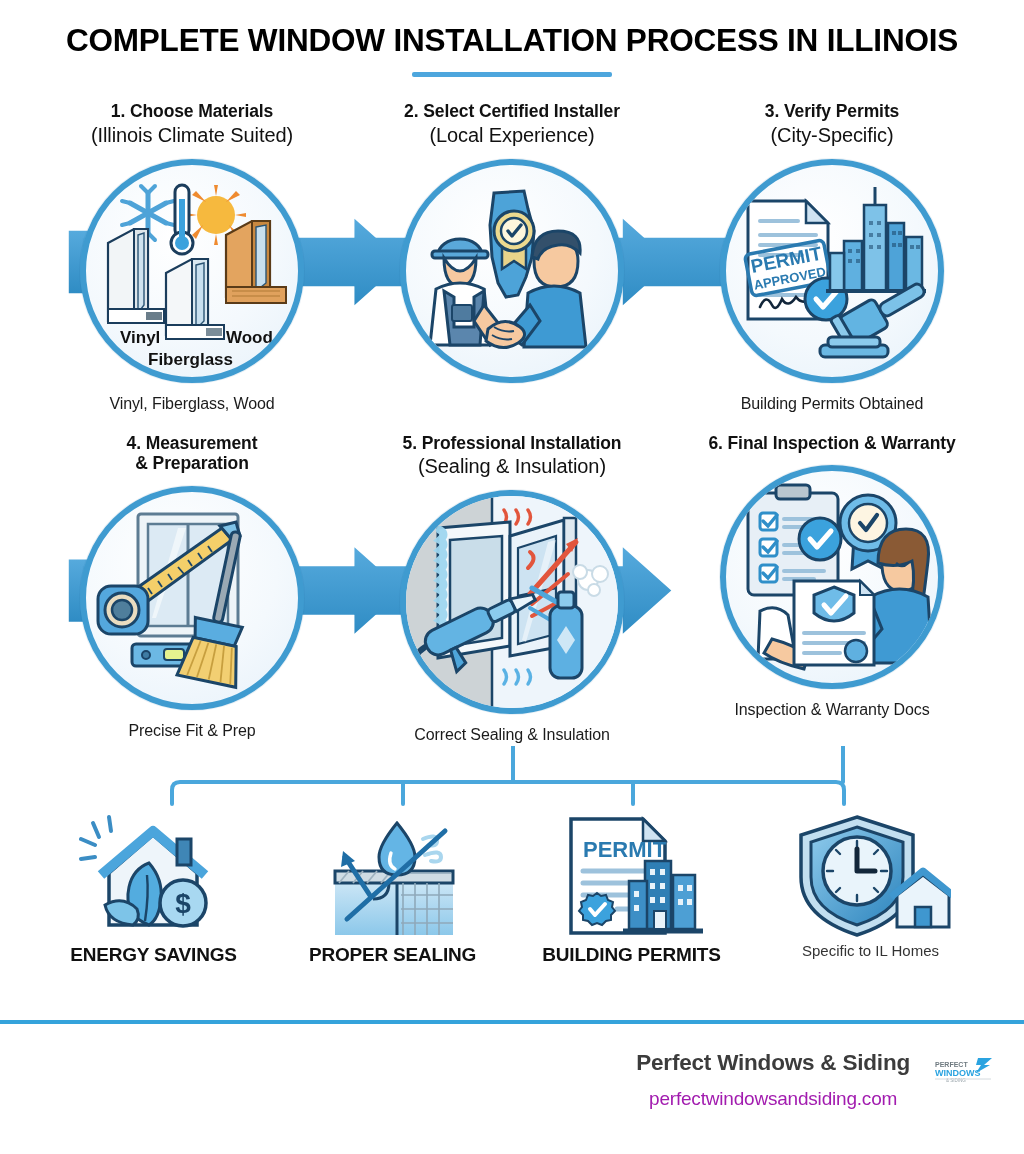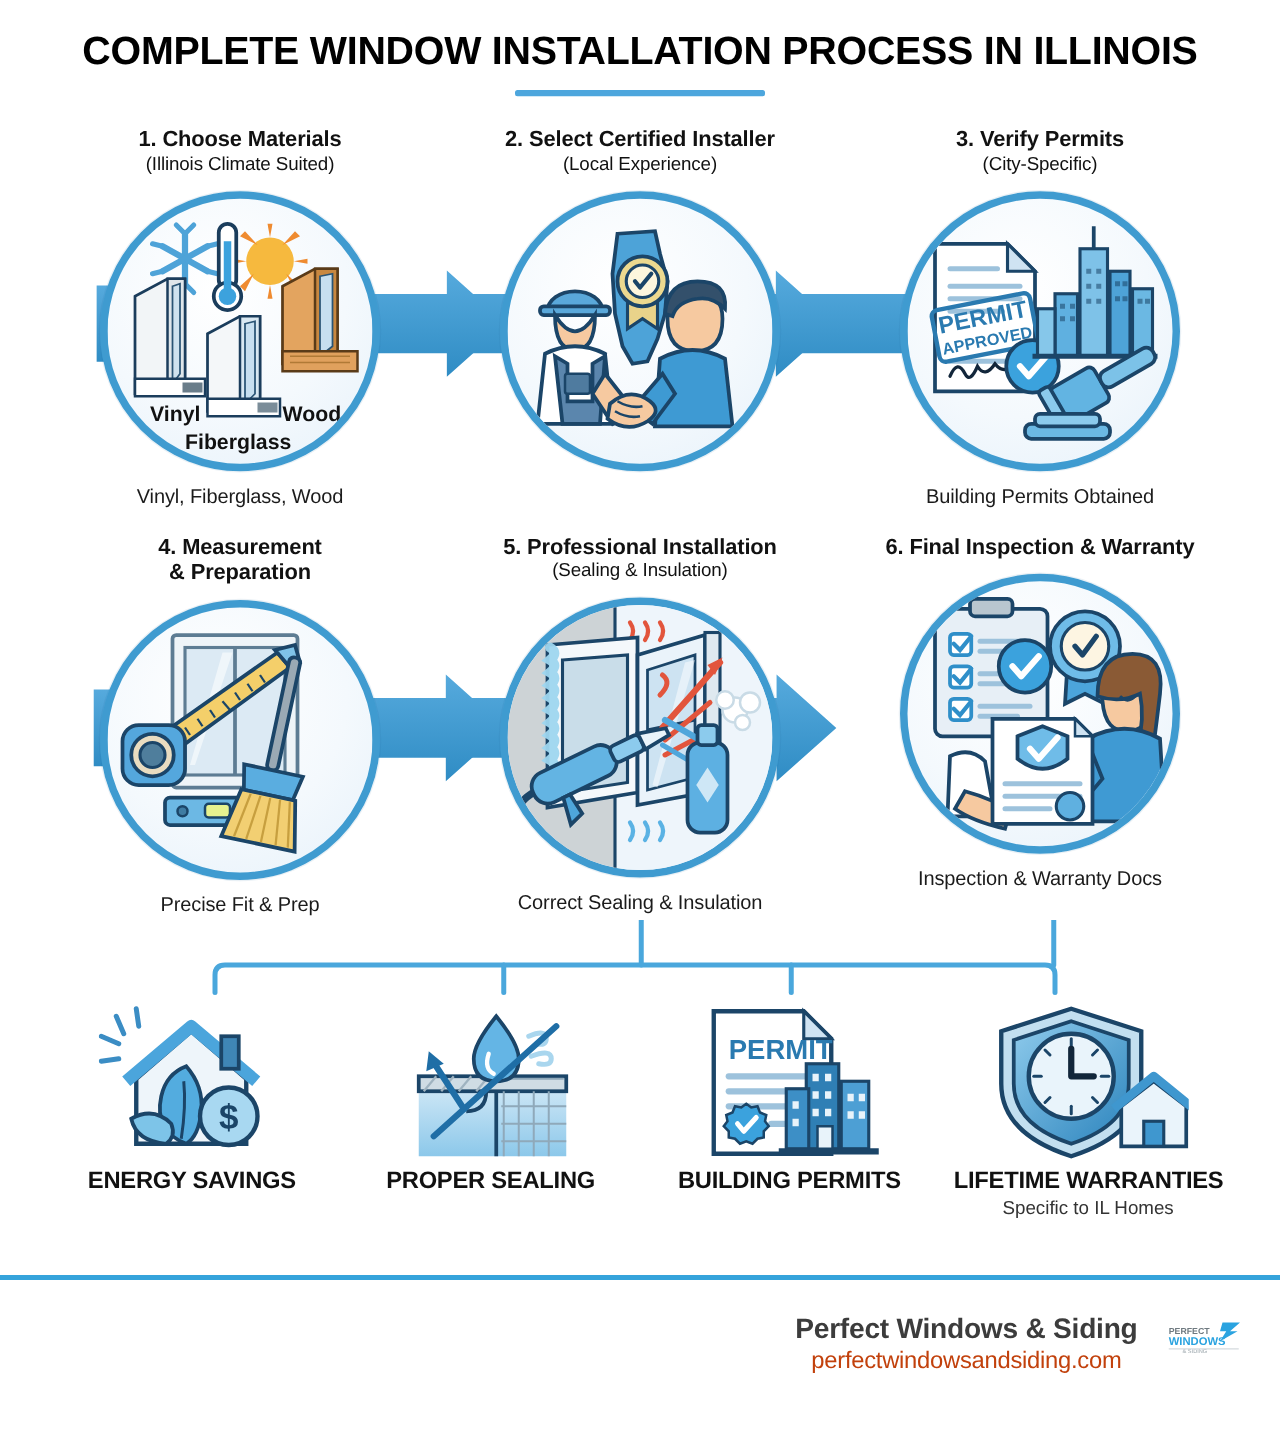--- a/index.html
+++ b/index.html
@@ -27,21 +27,21 @@
   .steps-row{position:relative;display:flex;justify-content:space-between;
     padding:0 42px;box-sizing:border-box;width:1024px;}
   .row1{margin-top:24px;}
   .row2{margin-top:20px;}
   .step{width:300px;position:relative;z-index:3;text-align:center;}
   .step-heading{
     font-size:17.5px;font-weight:bold;color:#111111;line-height:1.18;
     letter-spacing:-0.1px;
   }
   .step-sub{
-    font-size:15px;font-weight:normal;color:#111111;line-height:1.2;
+    font-size:20px;font-weight:normal;color:#111111;line-height:1.2;
     letter-spacing:-0.1px;margin-top:1px;
   }
   .circle-wrap{
     width:224px;height:224px;margin:12px auto 0 auto;position:relative;
   }
   .circle{
     width:224px;height:224px;border-radius:50%;
     background:radial-gradient(circle at 42% 34%, #ffffff 0%, #f4f9fd 55%, #e6f1fa 100%);
     border:6px solid #3f9bd0;
     box-sizing:border-box;
@@ -67,21 +67,21 @@
     letter-spacing:-0.2px;margin-top:4px;white-space:nowrap;
   }
   .benefit-sub{font-size:15px;color:#333;margin-top:2px;}
   
   .footer-rule{position:absolute;left:0;top:1020px;width:1024px;height:4px;background:#35a3db;}
   .footer{position:absolute;left:0;top:1050px;width:1024px;
      display:flex;align-items:flex-start;justify-content:flex-end;padding-right:30px;
      box-sizing:border-box;}
   .brand-block{text-align:center;}
   .brand-name{font-size:22.5px;font-weight:bold;color:#3c3c3c;letter-spacing:-0.2px;}
-  .brand-url{font-size:19px;color:#c2410c;margin-top:2px;letter-spacing:-0.2px;}
+  .brand-url{font-size:19px;color:#a21caf;margin-top:12px;letter-spacing:-0.2px;}
   .brand-logo{margin-left:22px;margin-top:6px;}
 </style>
 </head>
 <body>
 
 <div class="header">
   <div class="title">Complete Window Installation Process in Illinois</div>
   <div class="title-rule"></div>
 </div>
 
@@ -662,21 +662,20 @@
             <line x1="49" y1="75" x2="45" y2="79"></line>
         </g>
         <path d="M66,36 L66,58 L84,58" stroke="#12263a" stroke-width="5" fill="none" stroke-linecap="round" stroke-linejoin="round"></path>
         <g>
           <path d="M106,82 L132,62 L158,82 L158,114 L106,114 Z" fill="#eaf4fb" stroke="#1b4568" stroke-width="3"></path>
           <path d="M100,84 L132,58 L164,84" fill="none" stroke="#3f97cf" stroke-width="7" stroke-linejoin="round"></path>
           <rect x="124" y="94" width="16" height="20" fill="#3f97cf" stroke="#1b4568" stroke-width="2.5"></rect>
         </g>
       </svg>
     </div>
-    <div class="benefit-label">Lifetime Warranties</div>
     <div class="benefit-sub">Specific to IL Homes</div>
   </div>
 </div>
 
 <div class="footer-rule"></div>
 
 <div class="footer">
   <div class="brand-block">
     <div class="brand-name">Perfect Windows &amp; Siding</div>
     <div class="brand-url">perfectwindowsandsiding.com</div>

